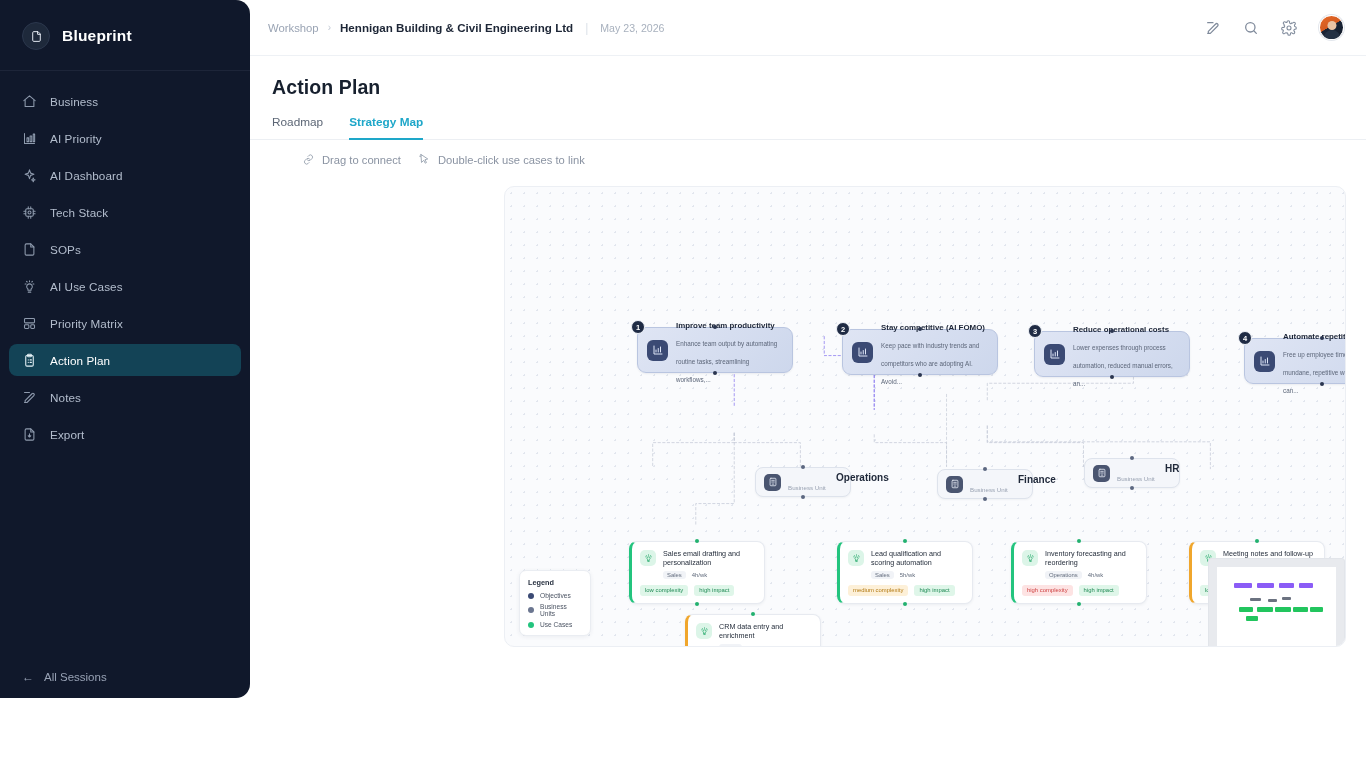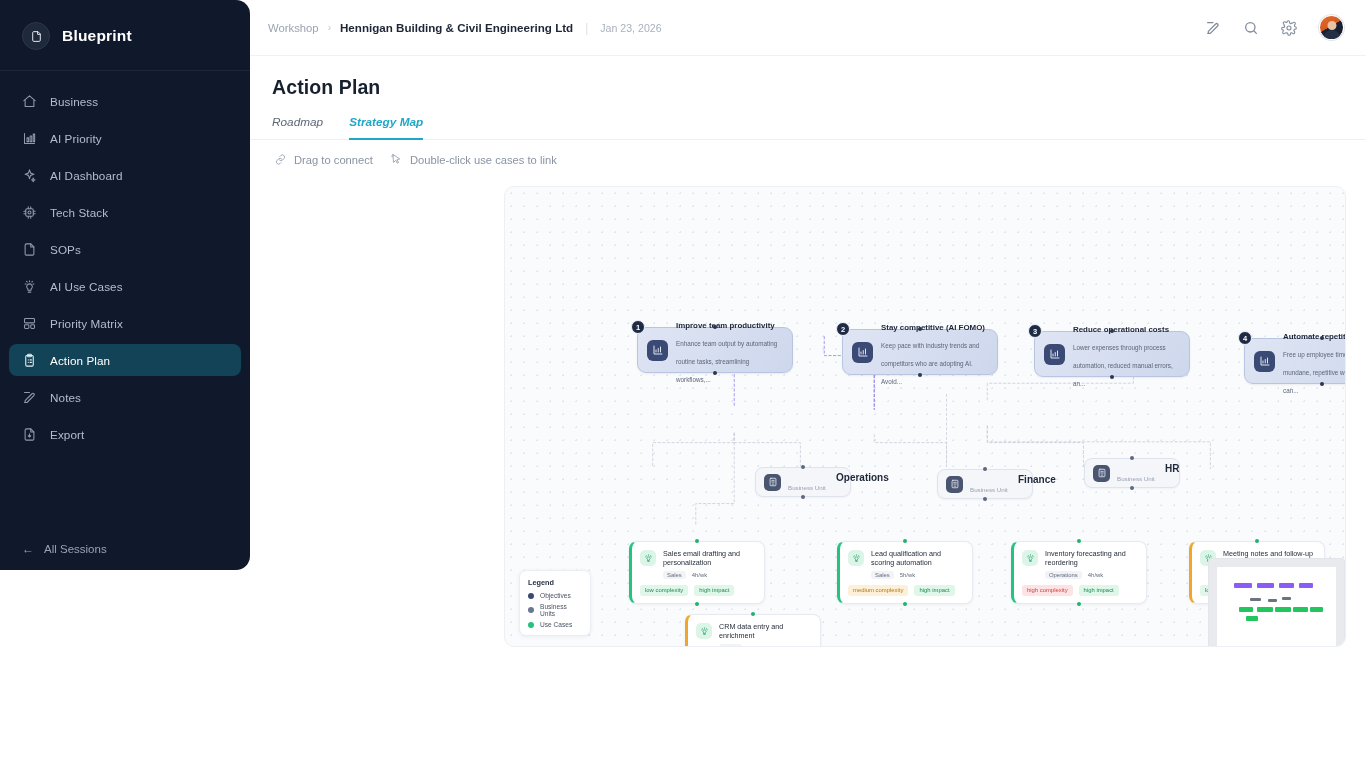--- a/index.html
+++ b/index.html
@@ -6,21 +6,21 @@
   html, body {
     width: 1366px; height: 768px;
     font-family: "Liberation Sans", sans-serif;
     background: #ffffff;
     overflow: hidden;
   }
   #app { position: relative; width: 1366px; height: 768px; display: flex; background:#fff; }
 
   
   #sidebar {
-    width: 250px; height: 570px;
+    width: 250px; height: 698px;
     background: #10182b;
     border-radius: 0 14px 14px 0;
     position: relative;
     flex: 0 0 250px;
     overflow: hidden;
   }
   .brand { display:flex; align-items:center; gap:12px; padding: 22px 0 18px 22px; }
   .brand-badge {
     width: 28px; height: 28px; border-radius: 50%;
     background: #1e293b; display:flex; align-items:center; justify-content:center;
@@ -78,26 +78,26 @@
     content:""; position:absolute; left:50%; bottom:0px; transform:translateX(-50%);
     width:17px;height:9px;border-radius:9px 9px 0 0; background:#233043;
   }
 
   
   .page-head { padding: 20px 22px 0 22px; }
   .page-title { font-size: 19.5px; font-weight: 700; color:#17202e; letter-spacing:.1px; }
   .page-sub { font-size: 11.6px; color:#848e9d; margin-top: 6px; }
 
   .tabs { display:flex; gap: 26px; padding: 0 22px; margin-top: 16px;
-          border-bottom:1px solid #eceff3;font-style:italic; }
+          border-bottom:1px solid #eceff3; }
   .tab { font-size: 11.8px; color:#5c6675; padding-bottom: 9px; cursor:pointer;
          border-bottom: 2px solid transparent; margin-bottom:-1px; }
   .tab.active { color:#1ea7c9; border-bottom-color:#1ea7c9; font-weight:600; }
 
-  .hints { display:flex; align-items:center; gap: 17px; padding: 13px 22px 11px 24px; }
+  .hints { display:flex; align-items:center; gap: 17px; padding: 13px 22px 11px 24px; margin-left: 28px; }
   .hint { display:flex; align-items:center; gap: 7px; color:#8a93a2; font-size: 11.2px; }
   .hint svg { width:13px; height:13px; color:#9aa3b1; display:block; }
 
   
   #canvas {
     position:absolute; left:254px; right:20px; top:186px; bottom:2px;
     background-color:#fafbfd;
     background-image: radial-gradient(#e2e6ee 1px, transparent 1px);
     background-size: 13px 13px;
     border:1px solid #eceff4; border-radius: 10px;
@@ -314,21 +314,21 @@
   </aside>
 
   <section id="main">
 
     <header id="topbar">
       <div class="crumbs">
         <span class="crumb-muted">Workshop</span>
         <span class="crumb-sep">›</span>
         <span class="crumb-strong">Hennigan Building &amp; Civil Engineering Ltd</span>
         <span class="crumb-pipe">|</span>
-        <span class="crumb-date">Jan 23, 2026</span>
+        <span class="crumb-date">May 23, 2026</span>
       </div>
       <div class="topbar-right">
         <span>
           <svg class="tb-ico" viewBox="0 0 24 24" fill="none" stroke="currentColor" stroke-width="1.8" stroke-linecap="round" stroke-linejoin="round">
             <path d="M4 20h4L19 9a2.1 2.1 0 0 0-3-3L5 17v3z"></path>
               <path d="M4 4h8"></path>
           </svg>
         </span>
         <span>
           <svg class="tb-ico" viewBox="0 0 24 24" fill="none" stroke="currentColor" stroke-width="1.9" stroke-linecap="round">

